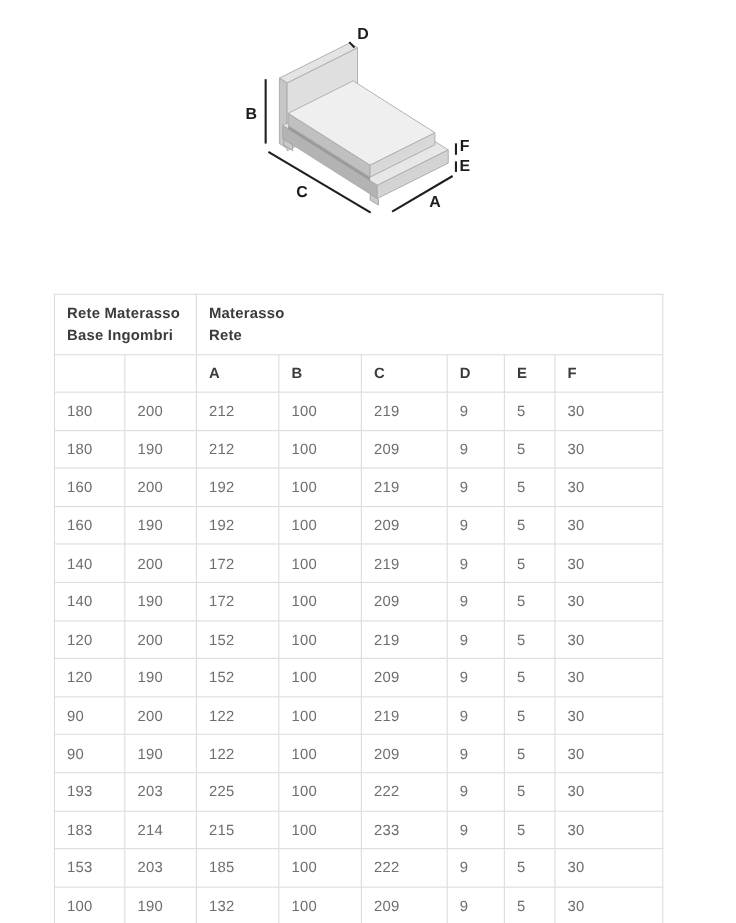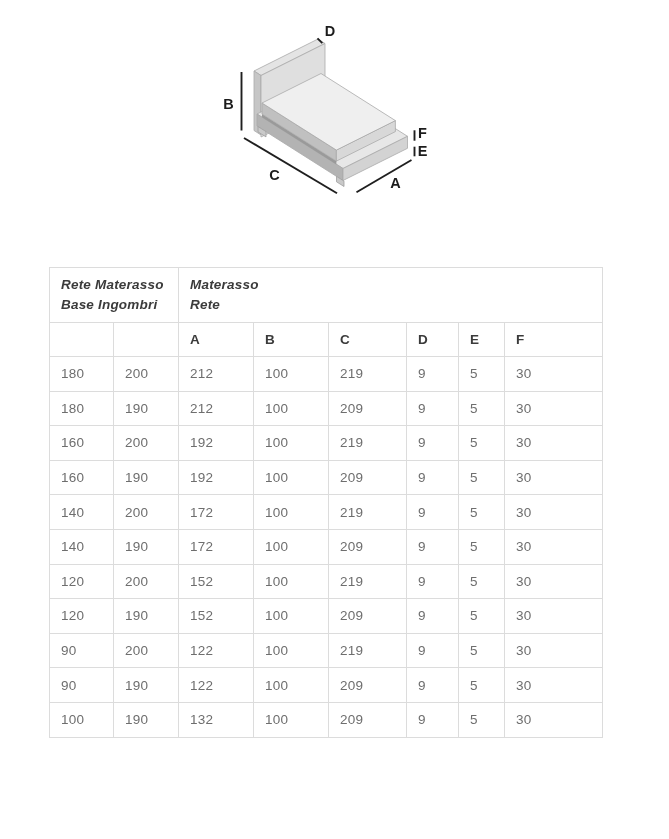--- a/index.html
+++ b/index.html
@@ -35,21 +35,20 @@
     overflow: hidden;
     white-space: nowrap;
   }
   .group-header th {
     height: 54px;
     font-size: 13.5px;
     font-weight: 700;
     color: #3b3b3b;
     line-height: 20px;
     letter-spacing: 0.2px;
-    font-style: italic;
   }
   .sub-header td {
     height: 33px;
     font-size: 13.5px;
     font-weight: 700;
     color: #3b3b3b;
     letter-spacing: 0.2px;
   }
   .spec-table tbody td {
     height: 33.6px;
@@ -237,20 +236,50 @@
         <td>90</td>
         <td>190</td>
         <td>122</td>
         <td>100</td>
         <td>209</td>
         <td>9</td>
         <td>5</td>
         <td>30</td>
       </tr>
       <tr>
+        <td>193</td>
+        <td>203</td>
+        <td>225</td>
+        <td>100</td>
+        <td>222</td>
+        <td>9</td>
+        <td>5</td>
+        <td>30</td>
+      </tr>
+      <tr>
+        <td>183</td>
+        <td>214</td>
+        <td>215</td>
+        <td>100</td>
+        <td>233</td>
+        <td>9</td>
+        <td>5</td>
+        <td>30</td>
+      </tr>
+      <tr>
+        <td>153</td>
+        <td>203</td>
+        <td>185</td>
+        <td>100</td>
+        <td>222</td>
+        <td>9</td>
+        <td>5</td>
+        <td>30</td>
+      </tr>
+      <tr>
         <td>100</td>
         <td>190</td>
         <td>132</td>
         <td>100</td>
         <td>209</td>
         <td>9</td>
         <td>5</td>
         <td>30</td>
       </tr>
     </tbody>

